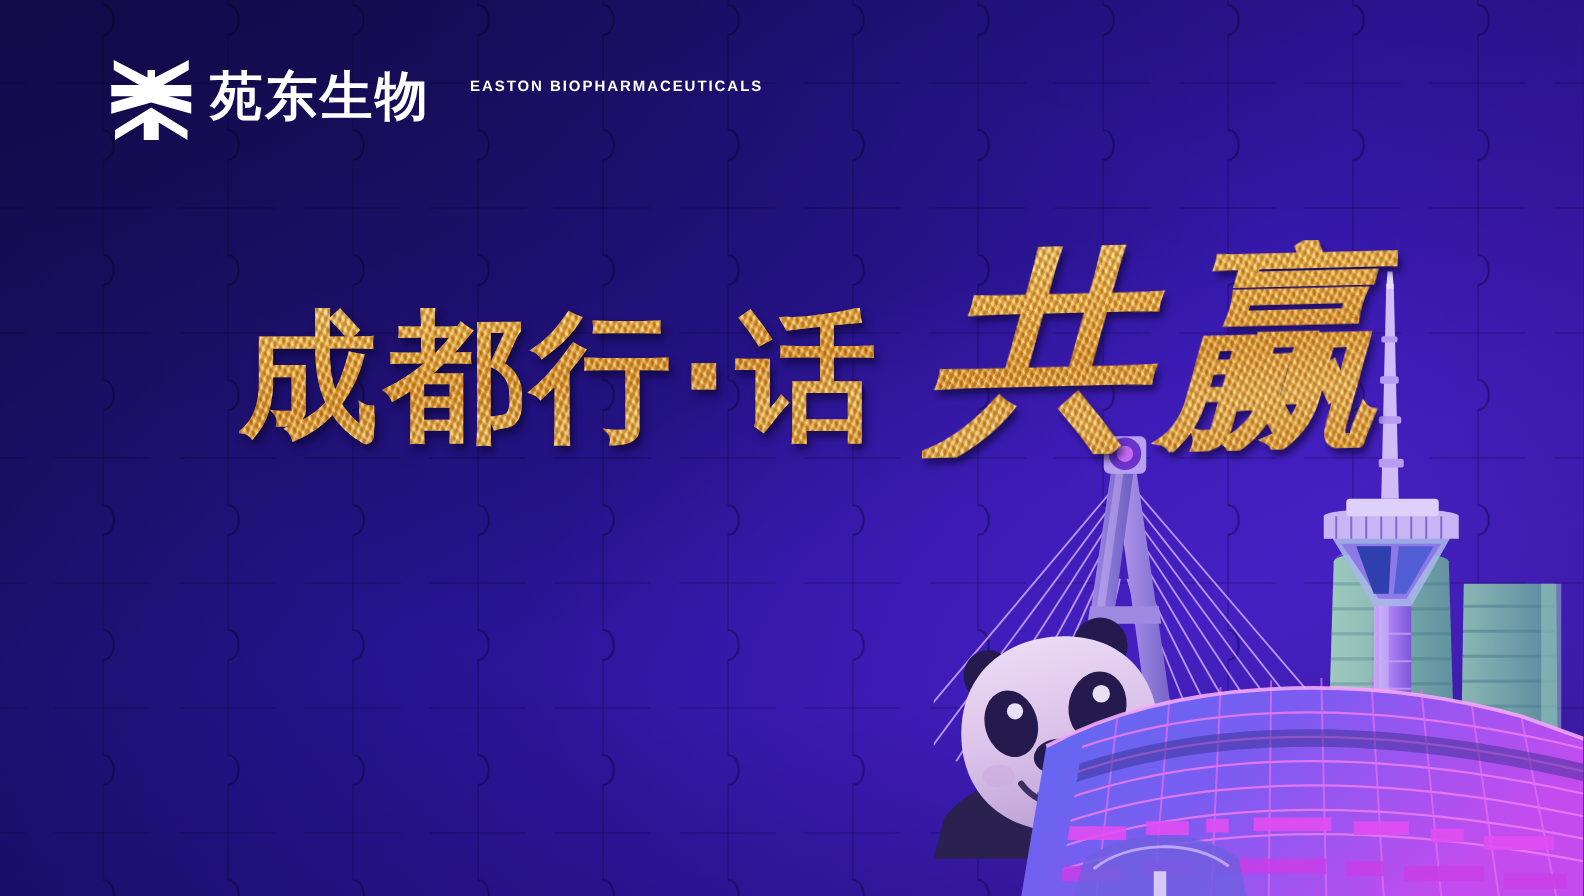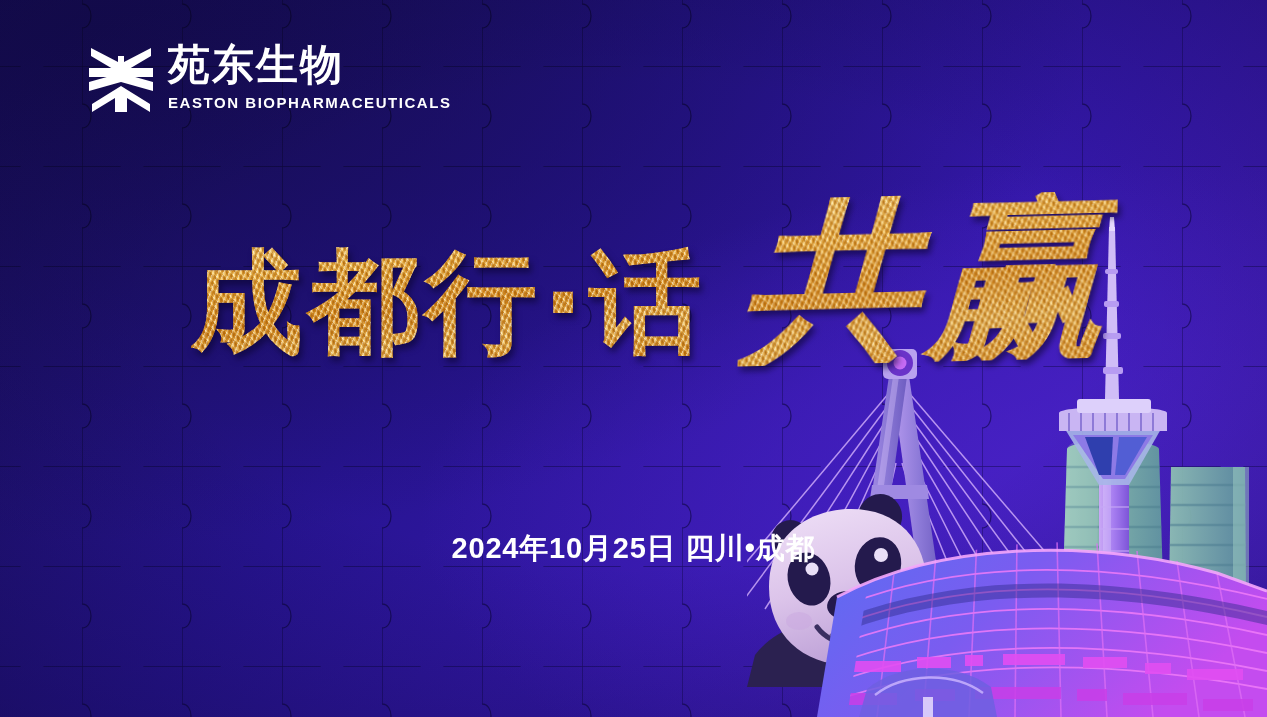--- a/index.html
+++ b/index.html
@@ -46,36 +46,37 @@
   
   .logo {
     position: absolute;
     left: 88px;
     top: 42px;
     display: flex;
     align-items: center;
     gap: 14px;
   }
   .logo-mark { width: 66px; height: 70px; flex: none; }
-  .logo-text { display: flex; flex-direction: column; }
+  .logo-text { display: flex; flex-direction: row; }
   .logo-cn {
     color: #ffffff;
     font-size: 42px;
     font-weight: 700;
     letter-spacing: 2px;
     line-height: 1.05;
     white-space: nowrap;
   }
   .logo-en {
     color: #ffffff;
-    font-size: 15px;
+    font-size: 12px;
     font-weight: 700;
     letter-spacing: 1.55px;
     margin-top: 7px;
     white-space: nowrap;
+    margin-left: 32px;
   }
 
   
   .headline {
     position: absolute;
     left: 0;
     right: 0;
     top: 148px;
     height: 210px;
     display: flex;
@@ -479,15 +480,14 @@
   </div>
 
   <div class="headline">
     <div class="headline-inner">
       <span class="hl-part1 gold">成都行·话</span>
       <span class="hl-part2 gold">共赢</span>
     </div>
   </div>
 
 
-  <div class="dateline">2024年10月25日  四川•成都</div>
 
 </div>
 
 </body></html>

